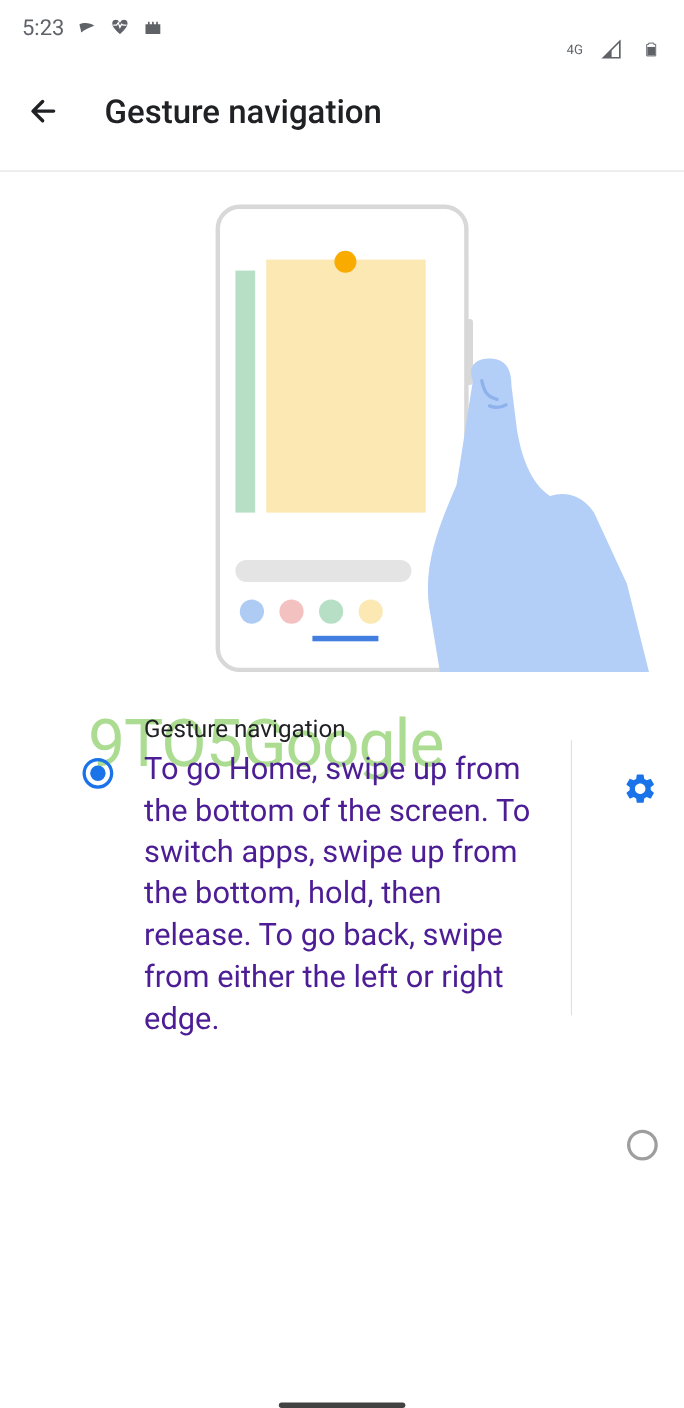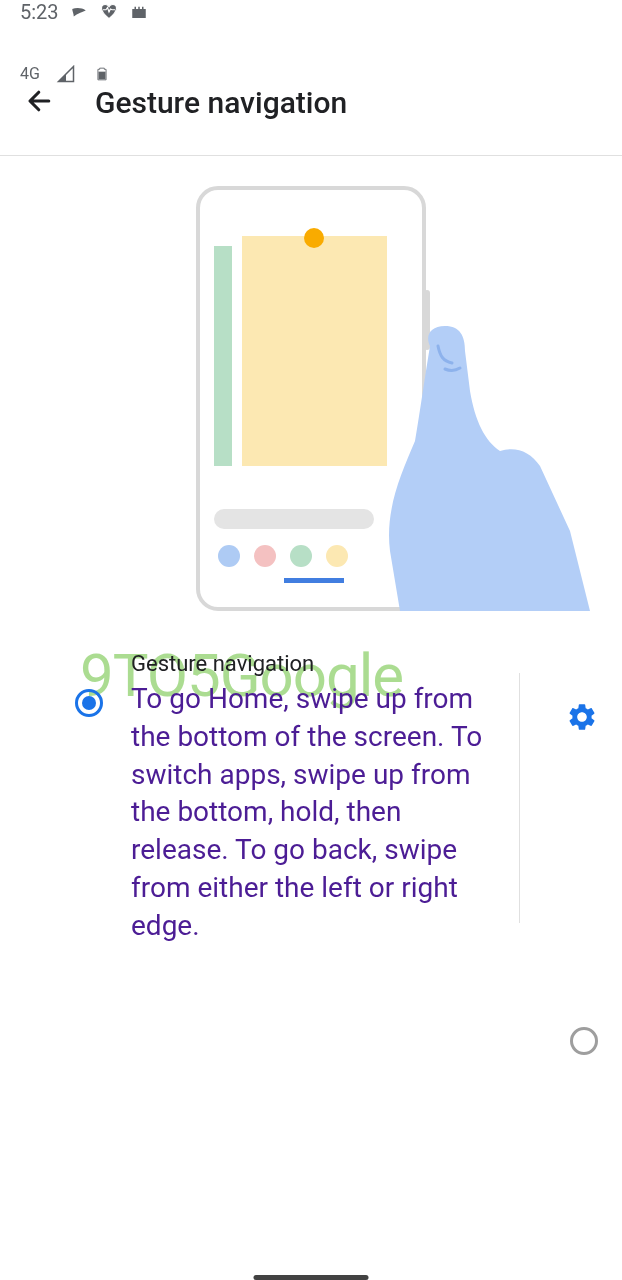--- a/index.html
+++ b/index.html
@@ -11,25 +11,24 @@
       width: 622px;
       height: 1280px;
       font-family: Roboto, Arial, sans-serif;
       background: #ffffff;
       position: relative;
       overflow: hidden;
     }
     .status-bar {
       height: 50px;
       display: flex;
-      align-items: flex-start;
+      align-items: center;
       justify-content: space-between;
       padding: 0 20px;
       color: #5f6368;
-      flex-direction: column;
     }
     .status-left {
       display: flex;
       align-items: center;
       gap: 10px;
     }
     .status-time {
       font-size: 20px;
       font-weight: 400;
     }
@@ -37,21 +36,21 @@
       width: 20px;
       height: 18px;
       display: inline-flex;
       align-items: center;
       justify-content: center;
     }
     .status-right {
       display: flex;
       align-items: center;
       gap: 16px;
-      font-size: 16px;
+      font-size: 12px;
       margin-top: 40px;
     }
     .header {
       height: 105px;
       display: flex;
       align-items: center;
       padding: 0 20px;
       gap: 35px;
     }
     .back-arrow {

